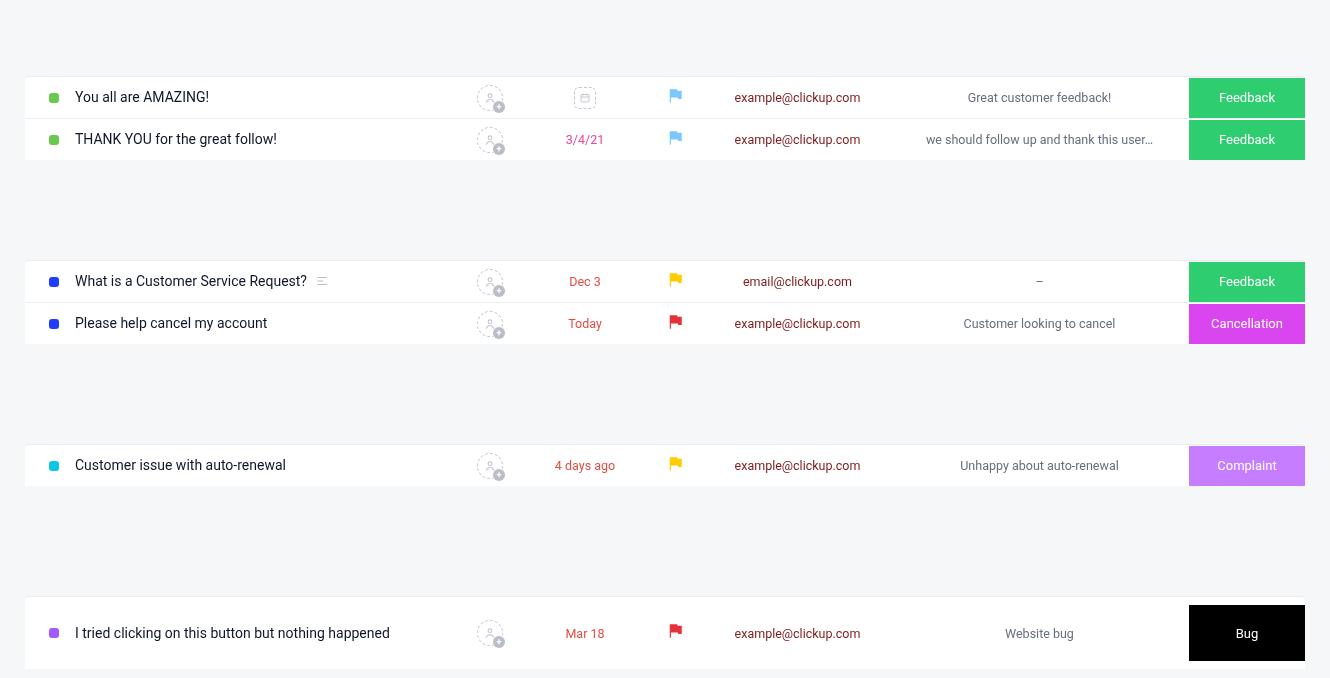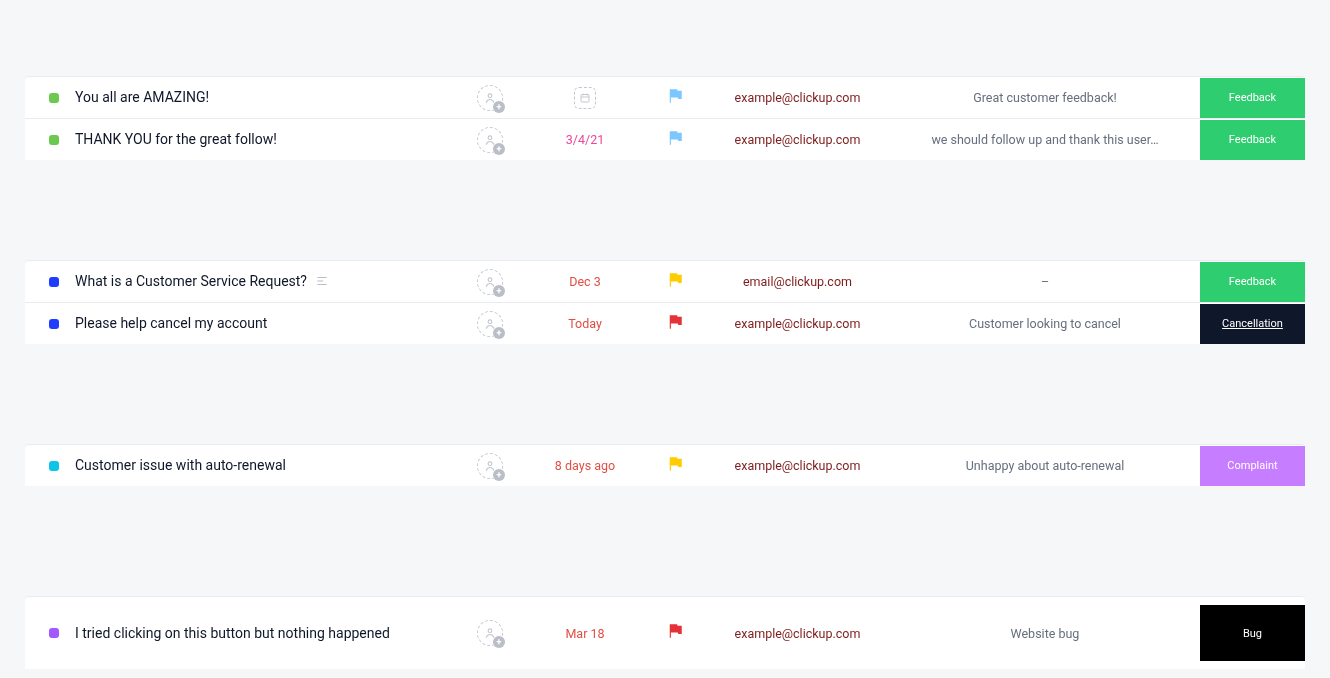--- a/index.html
+++ b/index.html
@@ -132,29 +132,29 @@
     white-space:nowrap;
     overflow:hidden;
     text-overflow:ellipsis;
   }
   .cell-tag {
     flex: 0 0 105px;
     display:flex;
     justify-content:center;
   }
   .tag {
-    width:105px;
+    width:116px;
     min-height:40px;
     display:flex; align-items:center; justify-content:center;
     color:#fff;
-    font-size:11px;
+    font-size:13px;
   }
   .row.tall .tag { min-height:56px; }
   .tag-green  { background:#2ecd6f; }
-  .tag-red    { background:#0f172a;text-decoration:underline; }
+  .tag-red    { background:#d946ef; }
   .tag-violet { background:#c77dff; }
   .tag-pink   { background:#000000; }
 </style>
 </head>
 <body>
 
 <div class="container">
     <div class="group">
       <div class="row">
         <div class="cell-status">
@@ -293,21 +293,21 @@
         </div>
         <div class="cell-assignee">
           <div class="avatar-empty">
             <svg class="person" viewBox="0 0 24 24" fill="none" stroke="#c3c7cf" stroke-width="2">
               <circle cx="12" cy="8" r="3.2"></circle>
               <path d="M5.5 20c1-4 4-5.5 6.5-5.5S17.5 16 18.5 20"></path>
             </svg>
             <span class="plus">+</span>
           </div>
         </div>
-        <div class="cell-date red">8 days ago</div>
+        <div class="cell-date red">4 days ago</div>
         <div class="cell-flag">
           <span class="flag-yellow"><svg class="flag flag-yellow" viewBox="0 0 24 24" fill="currentColor">
               <path d="M5 3v18h1.5V14h9.1l.9 2H21V5h-5.5l-.9-2H5z"></path>
             </svg></span>
         </div>
         <div class="cell-email">example@clickup.com</div>
         <div class="cell-comment">Unhappy about auto-renewal</div>
         <div class="cell-tag">
           <div class="tag tag-violet">Complaint</div>
         </div>

